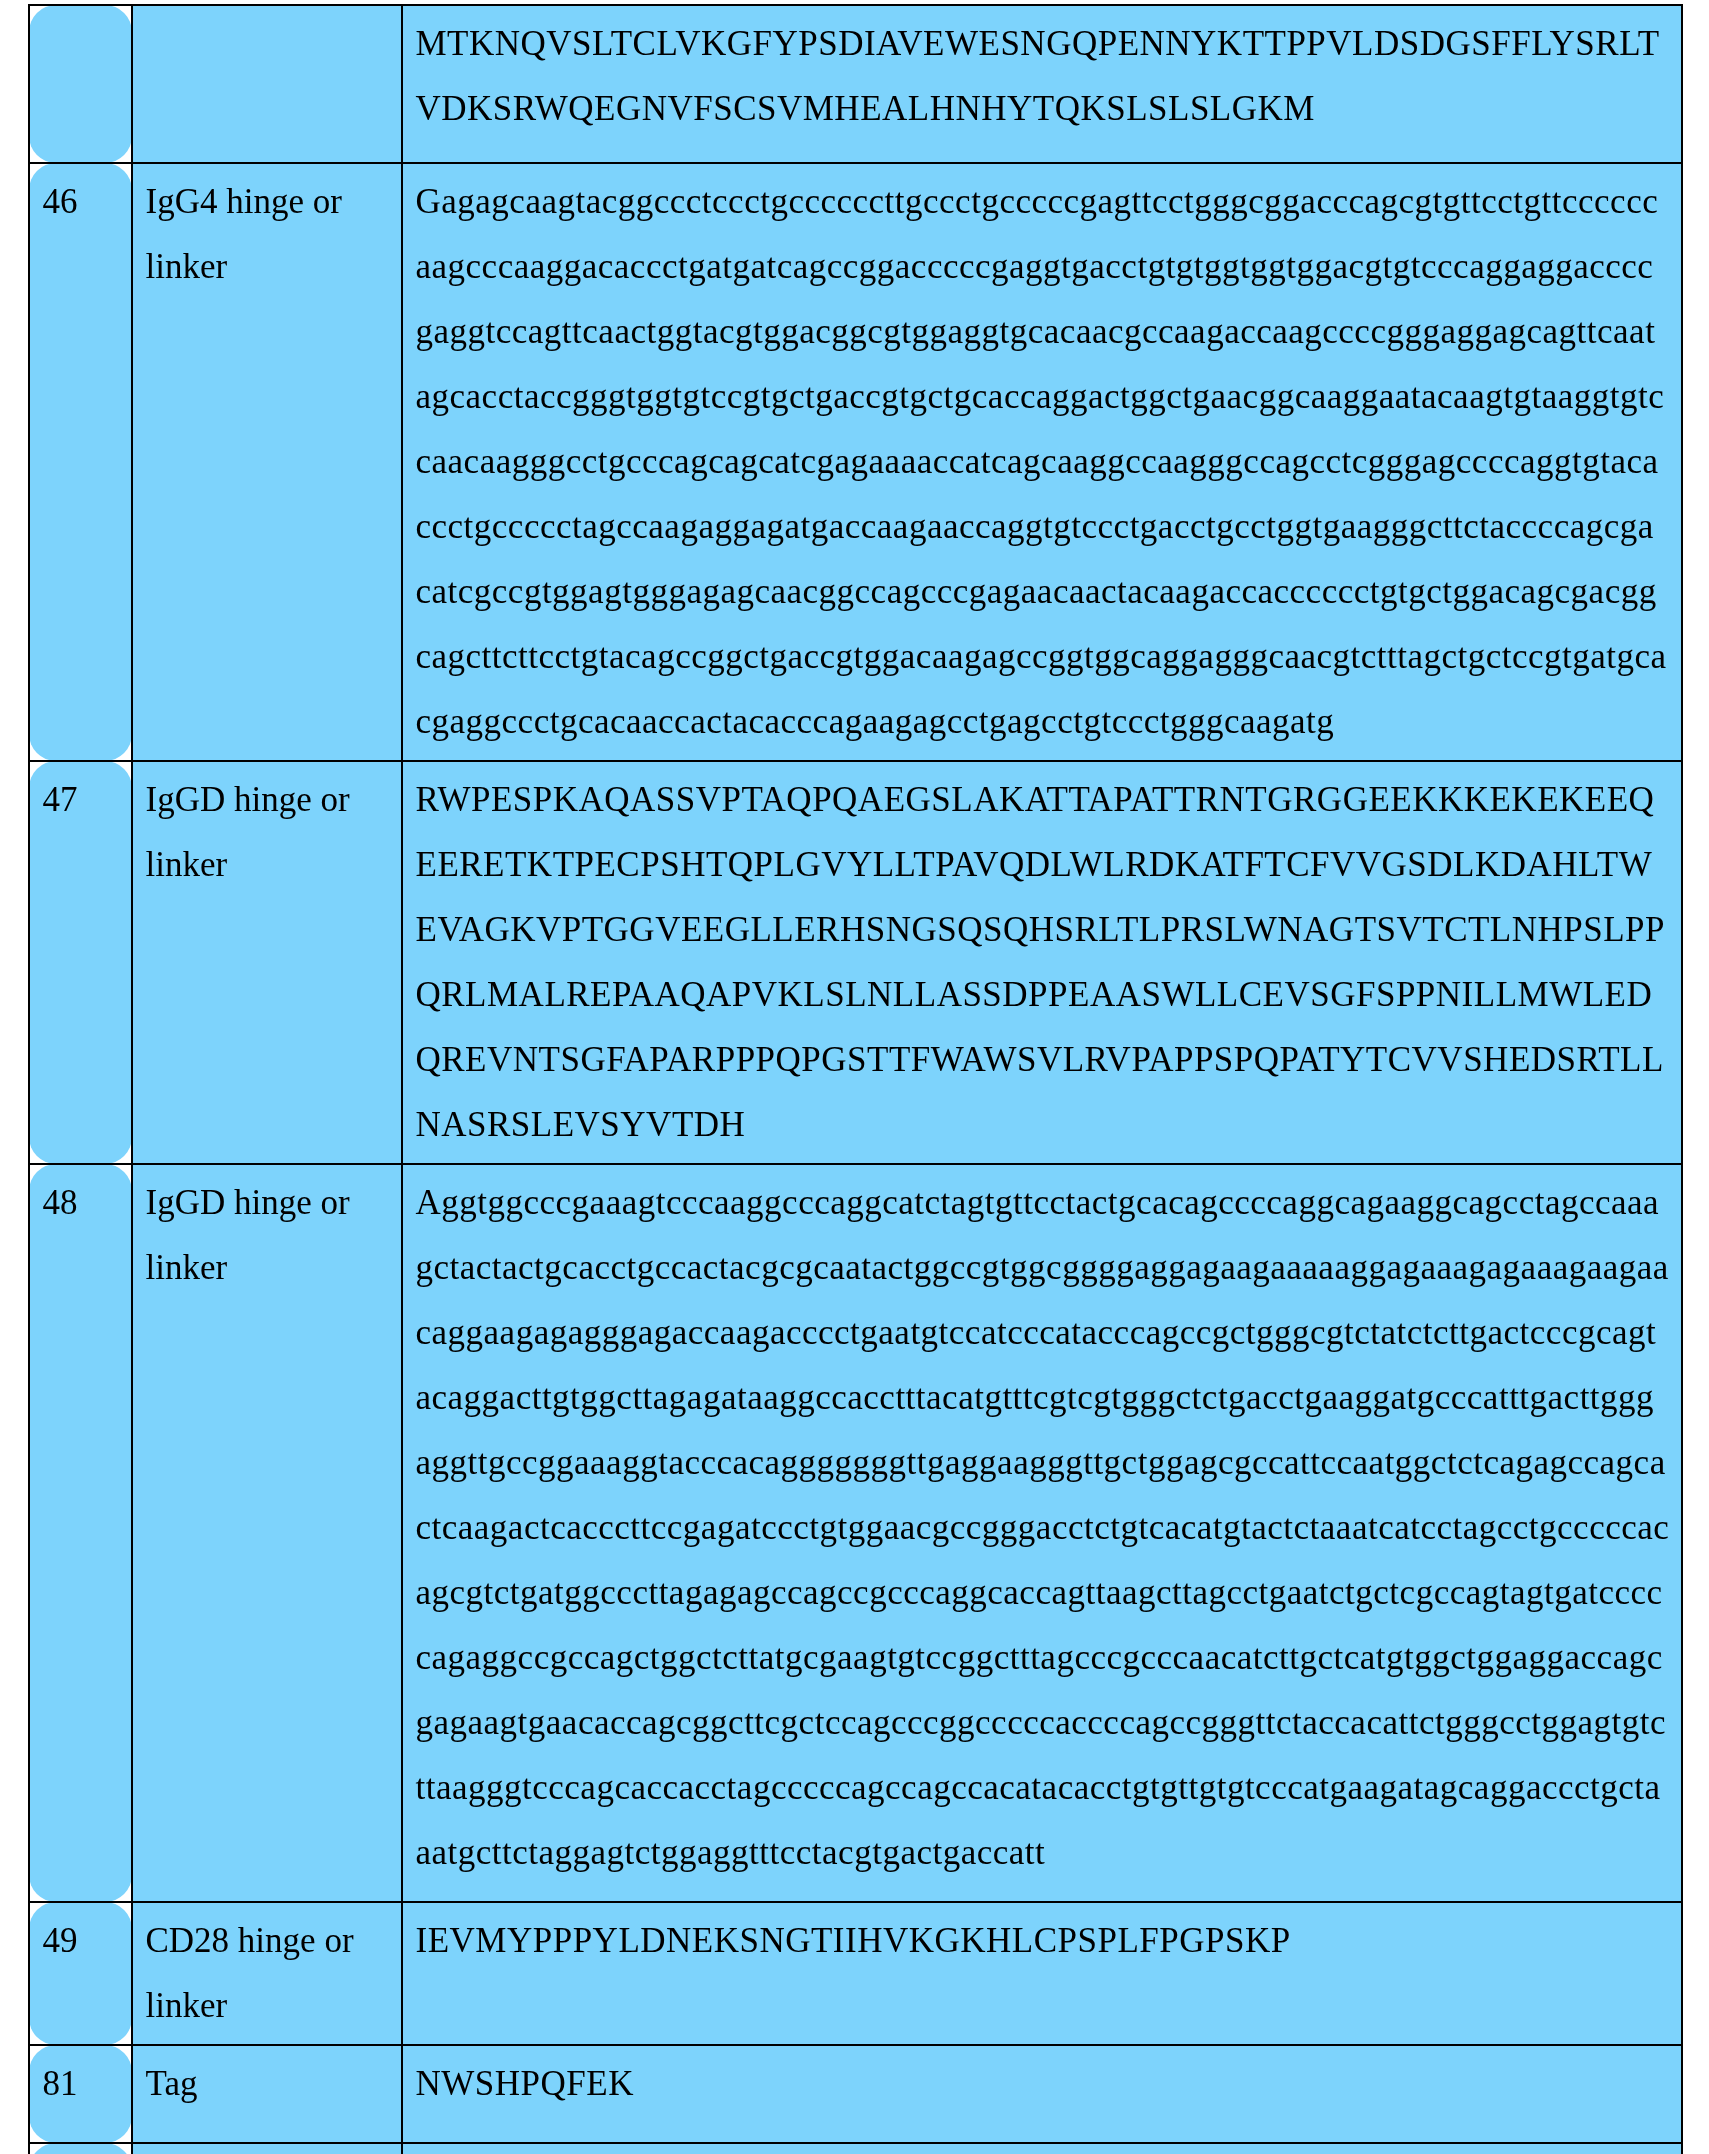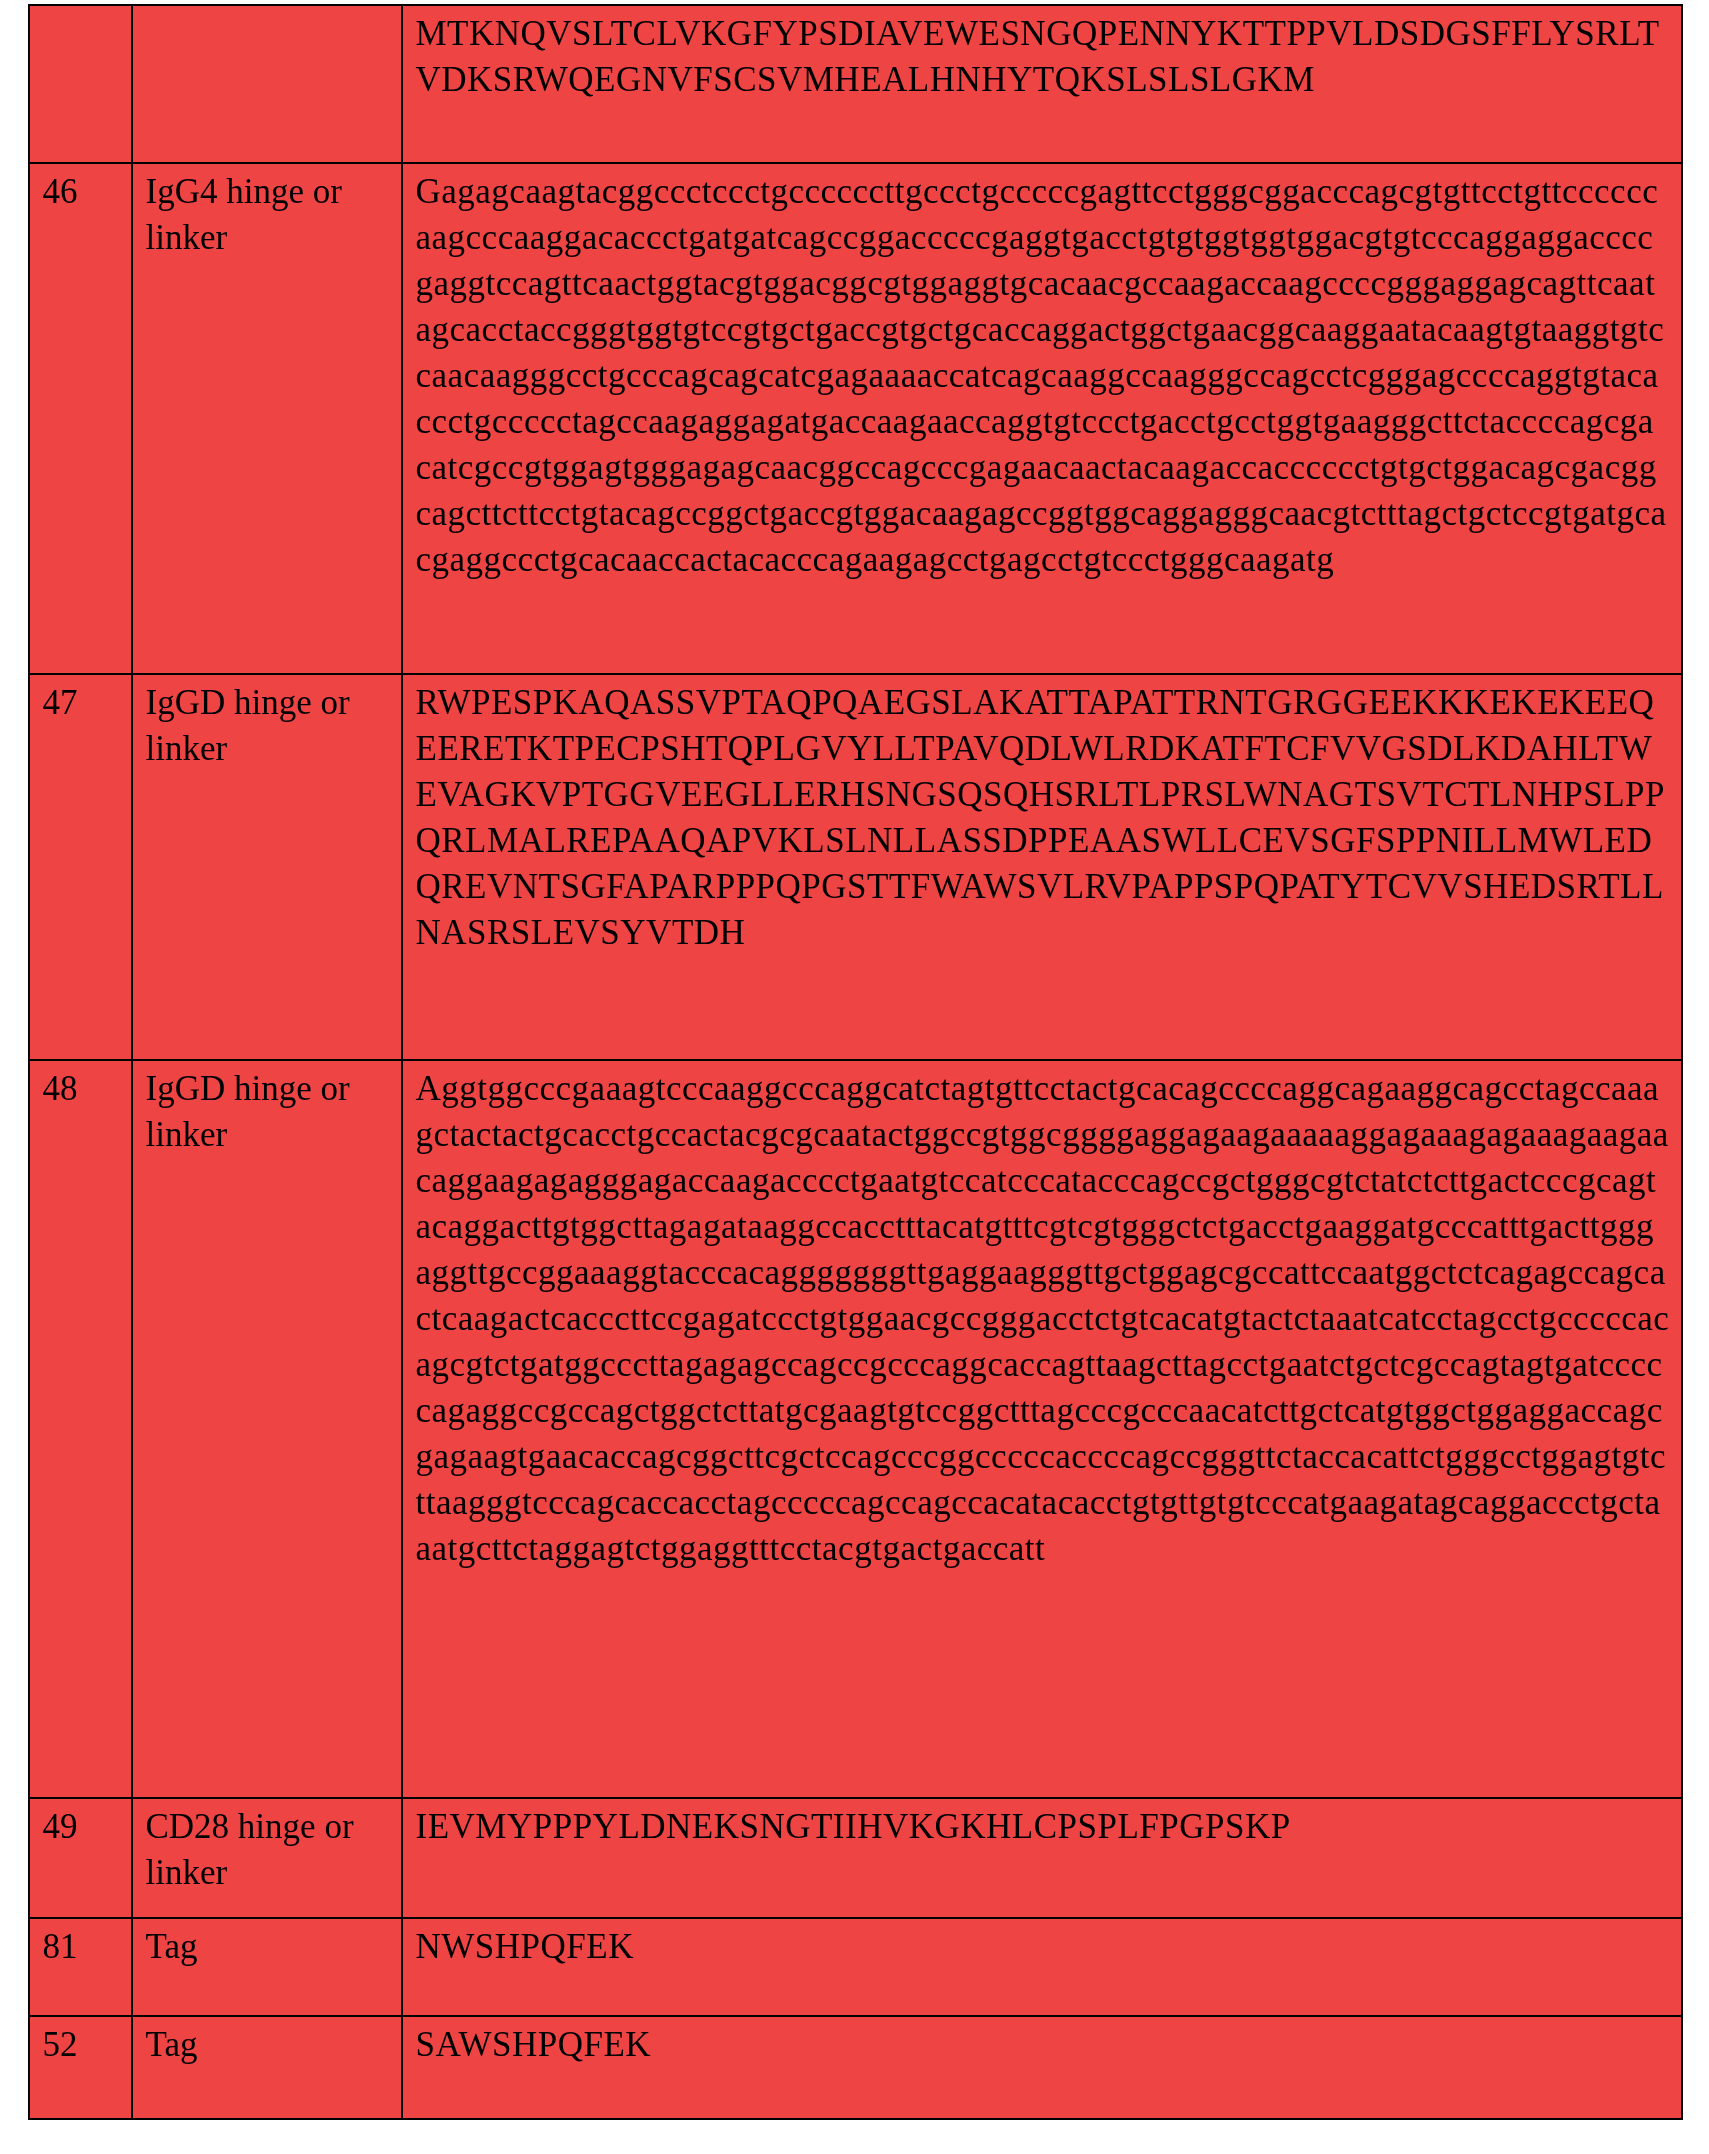--- a/index.html
+++ b/index.html
@@ -23,24 +23,24 @@
     border-collapse: collapse;
     table-layout: fixed;
     width: 1655px;
     margin: 3.7px 0 0 27.5px;
   }
   table.seq-table td {
     border: 2.8px solid #000000;
     vertical-align: top;
     padding: 5.5px 11px 5.5px 13px;
     font-size: 35px;
-    line-height: 46px;
-    background: #ef4444;
+    line-height: 65px;
+    background: #7dd3fc;
   }
-  td.c-id    { width: 103px; }
+  td.c-id    { width: 103px; border-radius: 27px; }
   td.c-label { width: 270px; }
   td.c-seq   {
     word-break: break-all;
     overflow-wrap: anywhere;
     letter-spacing: 0.5px;
   }
   tr.h-part { height: 158px; }
   tr.h-46   { height: 511px; }
   tr.h-47   { height: 386px; padding-left: 32px; }
   tr.h-48   { height: 738px; }

